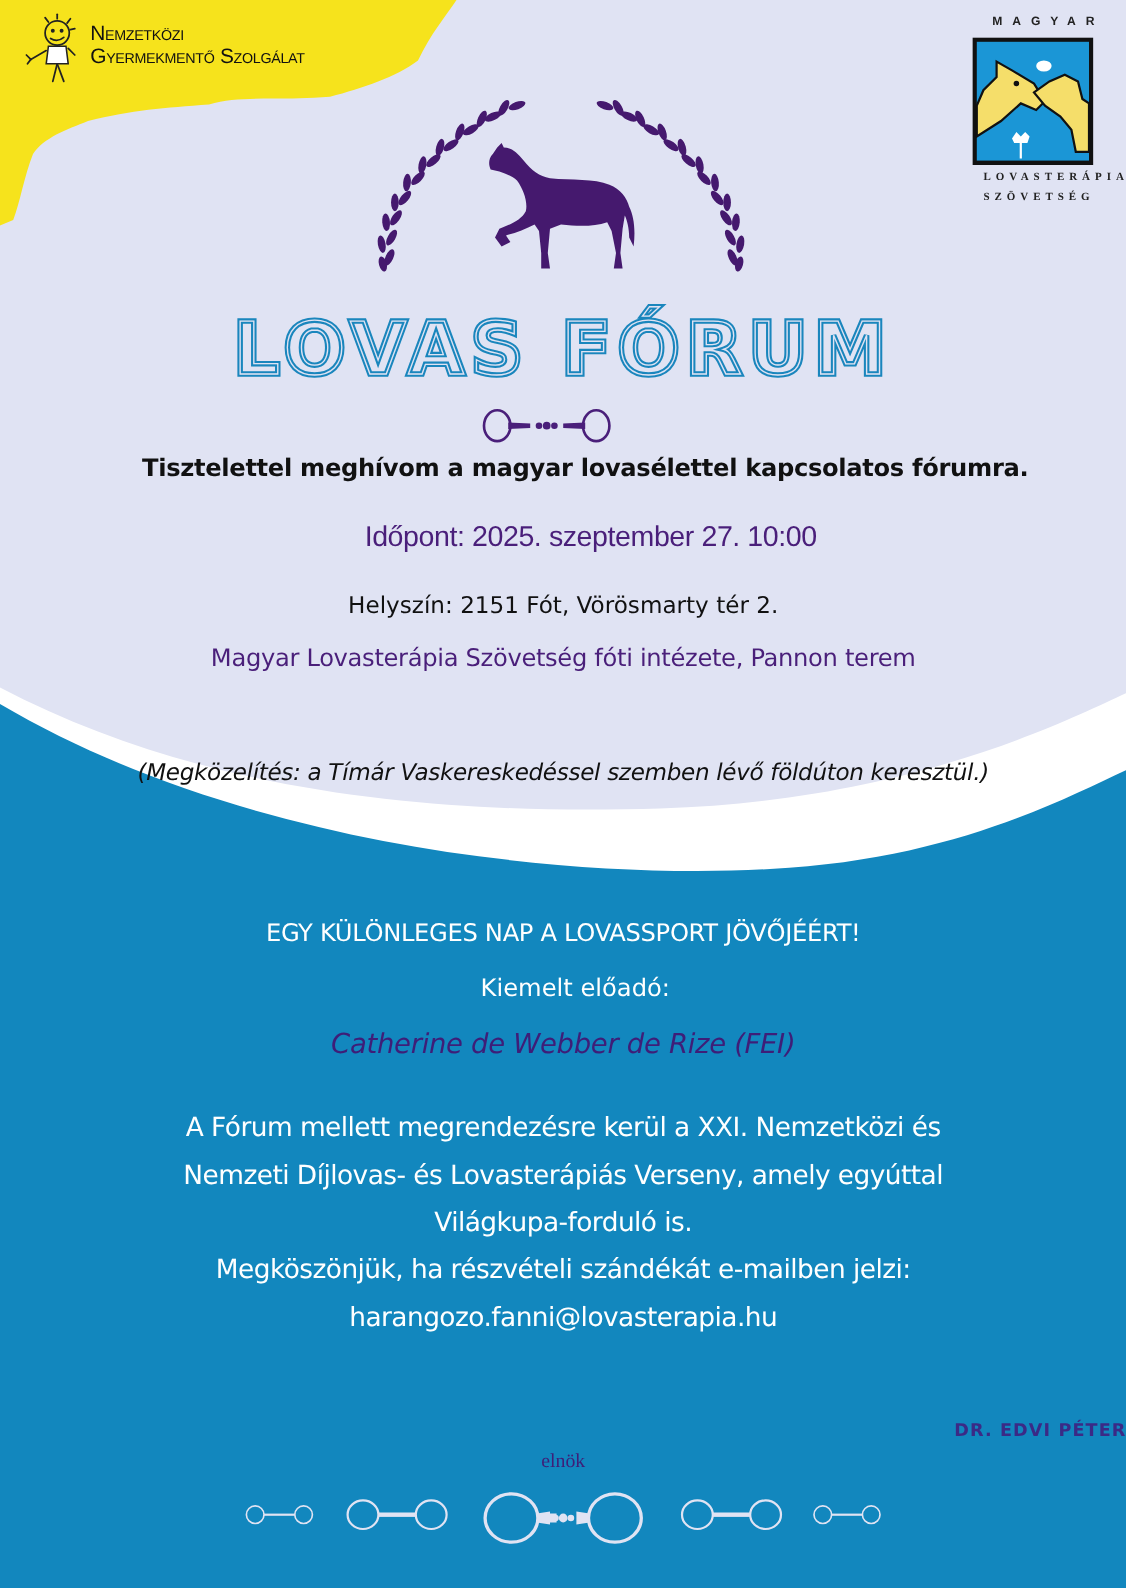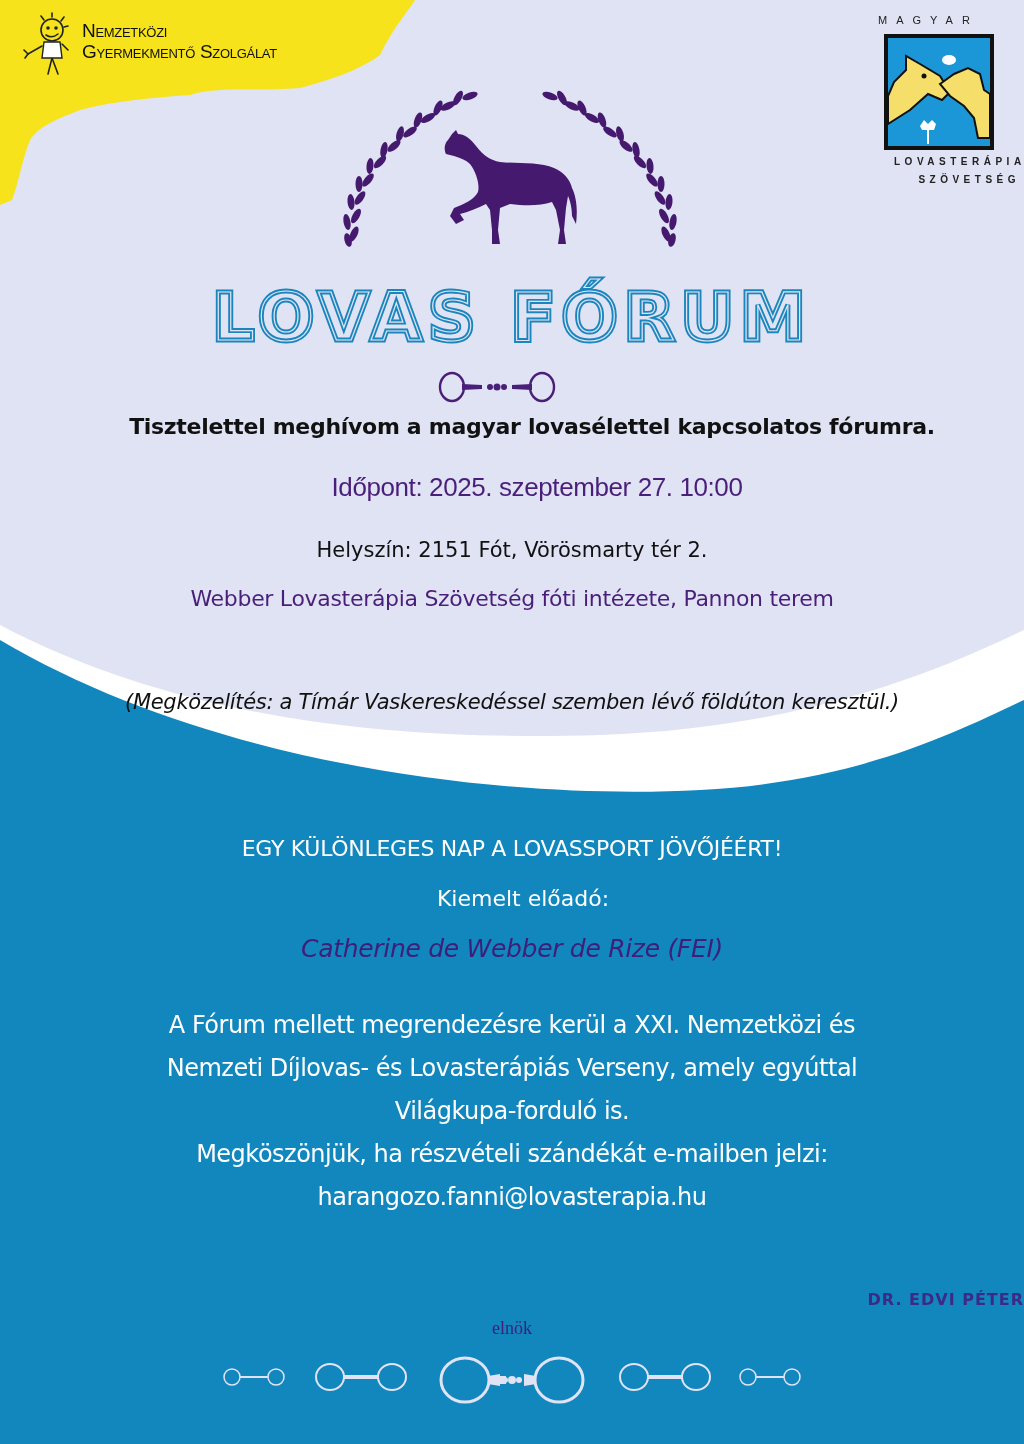--- a/index.html
+++ b/index.html
@@ -7,23 +7,23 @@
   .bg-svg { position:absolute; left:0; top:0; width:1024px; height:1444px; }
   .abs { position:absolute; }
   .center { left:0; width:1024px; text-align:center; }
 
   
   .ngsz { left:22px; top:10px; width:320px; height:70px; }
   .ngsz-text { position:absolute; left:60px; top:10px; font-family:"Liberation Sans", sans-serif; font-size:19px; line-height:21px; color:#111; letter-spacing:-0.3px; font-variant:small-caps; }
 
   
   .mlsz { left:878px; top:14px; width:126px; height:170px; }
-  .mlsz-top { position:absolute; left:0; top:0; width:126px; text-align:left; font-family:"Liberation Sans", sans-serif; font-weight:normal; font-size:11px; letter-spacing:9px; color:#222; }
+  .mlsz-top { position:absolute; left:0; top:0; width:126px; text-align:right; font-family:"Liberation Sans", sans-serif; font-weight:bold; font-size:11px; letter-spacing:9px; color:#222; }
   .mlsz-box { position:absolute; left:6px; top:20px; width:110px; height:116px; }
-  .mlsz-line { position:absolute; left:0; width:126px; text-align:right; font-family:Liberation Sans, sans-serif; font-weight:bold; font-size:10px; letter-spacing:4.5px; color:#222;padding-left:16px; }
+  .mlsz-line { position:absolute; left:0; width:126px; text-align:left; font-family:Liberation Serif, serif; font-weight:bold; font-size:10px; letter-spacing:4.5px; color:#222;padding-left:16px; }
 
   .emblem { left:340px; top:84px; width:340px; height:176px; }
 
   .title { top:278px; font-family:"DejaVu Sans", sans-serif; font-weight:bold; font-size:66px; letter-spacing:6px; color:#ffffff00; -webkit-text-stroke:5px #1a86bd; line-height:80px; }
   .title-inner { position:absolute; left:0; top:278px; width:1024px; text-align:center; font-family:"DejaVu Sans", sans-serif; font-weight:bold; font-size:66px; letter-spacing:6px; line-height:80px; color:transparent; -webkit-text-stroke:1.2px #e0e3f3; }
   .invite { top:414px; font-family:"DejaVu Sans", sans-serif; font-weight:bold; font-size:22px; color:#111; letter-spacing:-0.3px;padding-left:20px; }
   .idopont { top:472px; font-family:Liberation Sans, sans-serif; font-size:26px; color:#4a1f7a; letter-spacing:-0.4px;margin-left:25px; }
   .helyszin { top:538px; font-family:"DejaVu Sans", sans-serif; font-size:21px; color:#111; }
   .intezet { top:586px; font-family:"DejaVu Sans", sans-serif; font-size:22px; color:#4a1f7a; letter-spacing:-0.3px; }
   .megkoz { top:642px; font-family:"DejaVu Sans", sans-serif; font-style:italic; font-size:21px; color:#111; letter-spacing:-0.3px;margin-top:48px; }
@@ -157,21 +157,21 @@
     <path d="M94 14 L74 15 L74 19 L94 20 Z"></path>
     <circle cx="52" cy="17" r="3"></circle>
       <circle cx="59" cy="17" r="3.5"></circle>
       <circle cx="66" cy="17" r="3"></circle>
   </g>
 </svg>
 
 <div class="abs center invite">Tisztelettel meghívom a magyar lovasélettel kapcsolatos fórumra.</div>
 <div class="abs center idopont">Időpont: 2025. szeptember 27. 10:00</div>
 <div class="abs center helyszin">Helyszín:  2151 Fót, Vörösmarty tér 2.</div>
-<div class="abs center intezet">Webber Lovasterápia Szövetség fóti intézete, Pannon terem</div>
+<div class="abs center intezet">Magyar Lovasterápia Szövetség fóti intézete, Pannon terem</div>
 <div class="abs center megkoz">(Megközelítés: a Tímár Vaskereskedéssel szemben lévő földúton keresztül.)</div>
 
 <div class="abs center egy">EGY KÜLÖNLEGES NAP A LOVASSPORT JÖVŐJÉÉRT!</div>
 <div class="abs center kiemelt">Kiemelt előadó:</div>
 <div class="abs center catherine">Catherine de Webber de Rize (FEI)</div>
 
 <div class="abs center para">
   <div>A Fórum mellett megrendezésre kerül a XXI. Nemzetközi és</div>
   <div>Nemzeti Díjlovas- és Lovasterápiás Verseny, amely egyúttal</div>
   <div>Világkupa-forduló is.</div>

